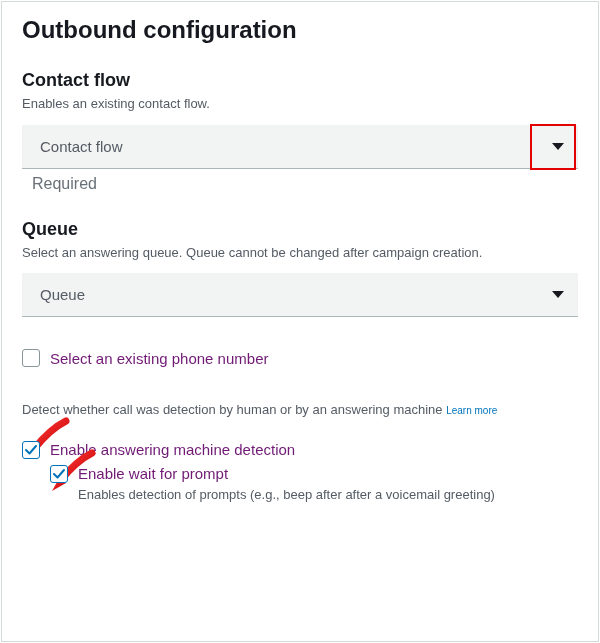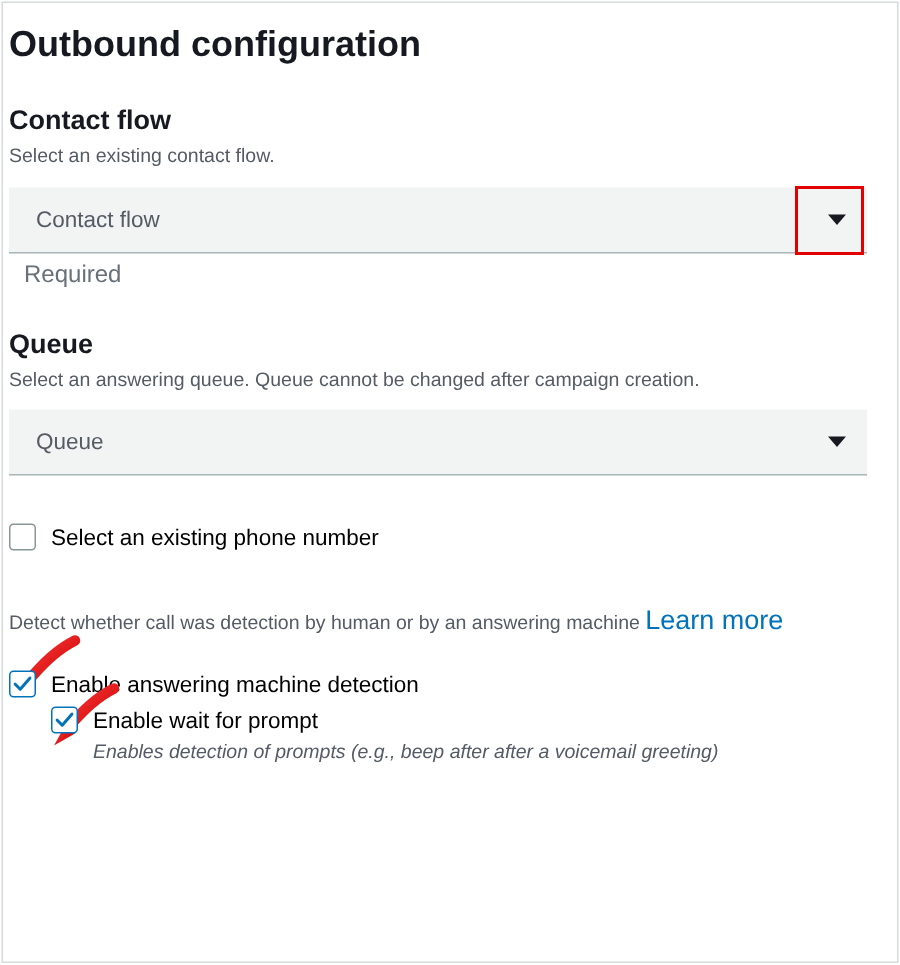--- a/index.html
+++ b/index.html
@@ -9,21 +9,21 @@
       background: #fff;
       width: 600px;
       height: 643px;
       overflow: hidden;
     }
     .panel {
       border: 1px solid #d5dbdb;
       width: 598px;
       height: 641px;
       margin: 1px;
-      padding: 14px 20px 20px 4px;
+      padding: 14px 20px 20px 20px;
       position: relative;
     }
     h1 {
       font-size: 24px;
       font-weight: 700;
       color: #16191f;
       margin-bottom: 26px;
     }
     .section { margin-bottom: 26px; }
     .section-title {
@@ -34,21 +34,21 @@
     }
     .section-desc {
       font-size: 13px;
       color: #545b64;
       margin-bottom: 12px;
       line-height: 1.35;
     }
     .learn-more {
       color: #0073bb;
       text-decoration: none;
-      font-size: 18px;
+      font-size: 10px;
     }
     .select {
       width: 100%;
       height: 44px;
       background: #f2f3f3;
       border: none;
       border-bottom: 1px solid #aab7b8;
       display: flex;
       align-items: center;
       justify-content: space-between;
@@ -96,28 +96,27 @@
       background: #fff;
       flex-shrink: 0;
     }
     .cb.checked {
       border-color: #0073bb;
     }
     .cb.checked svg { display: block; }
     .cb svg { display: none; width: 12px; height: 12px; }
     .cb-label {
       font-size: 15px;
-      color: #000000;
+      color: #701a75;
     }
     .cb-sublabel {
       font-size: 13px;
       color: #545b64;
       margin-left: 28px;
       margin-top: -2px;
-      font-style: italic;
     }
     .indent {
       margin-left: 28px;
     }
     .arrow-svg {
       position: absolute;
       pointer-events: none;
     }
     .phone-section { margin-top: 32px; margin-bottom: 34px; }
     .amd-section .section-desc { margin-bottom: 22px; }
@@ -125,21 +124,21 @@
   </style>
 </head>
 <body>
 
 <div class="panel">
 
   <h1>Outbound configuration</h1>
 
   <div class="section">
     <div class="section-title">Contact flow</div>
-    <div class="section-desc">Select an existing contact flow.</div>
+    <div class="section-desc">Enables an existing contact flow.</div>
     <div class="select">
       <span>Contact flow</span>
       <span class="caret"></span>
       <span class="highlight-box"></span>
     </div>
     <div class="constraint">Required</div>
   </div>
 
   <div class="section">
     <div class="section-title">Queue</div>

